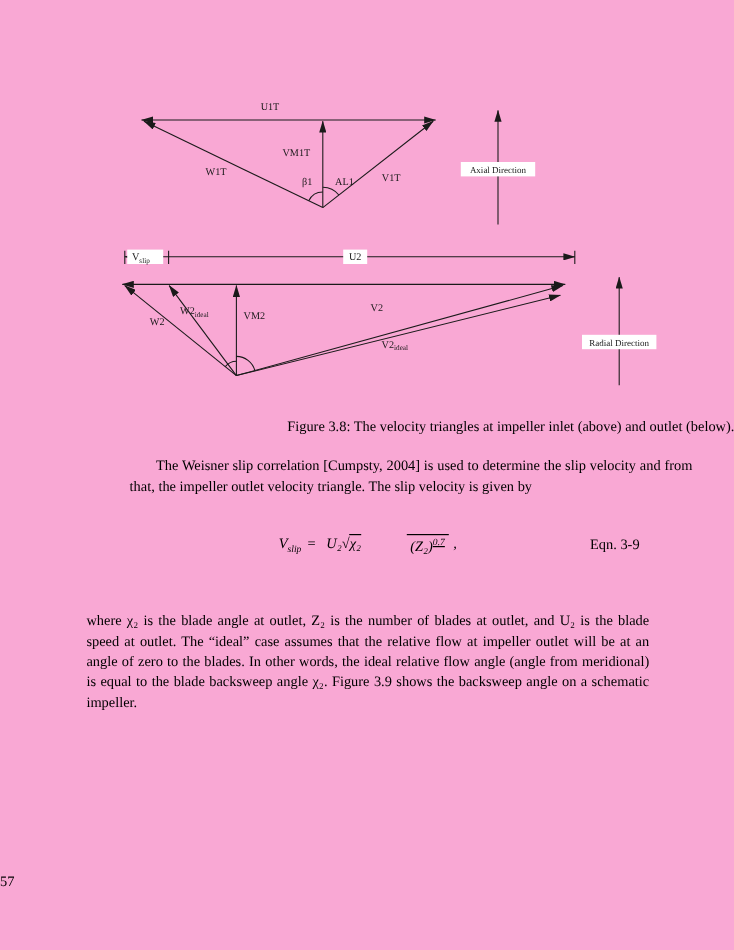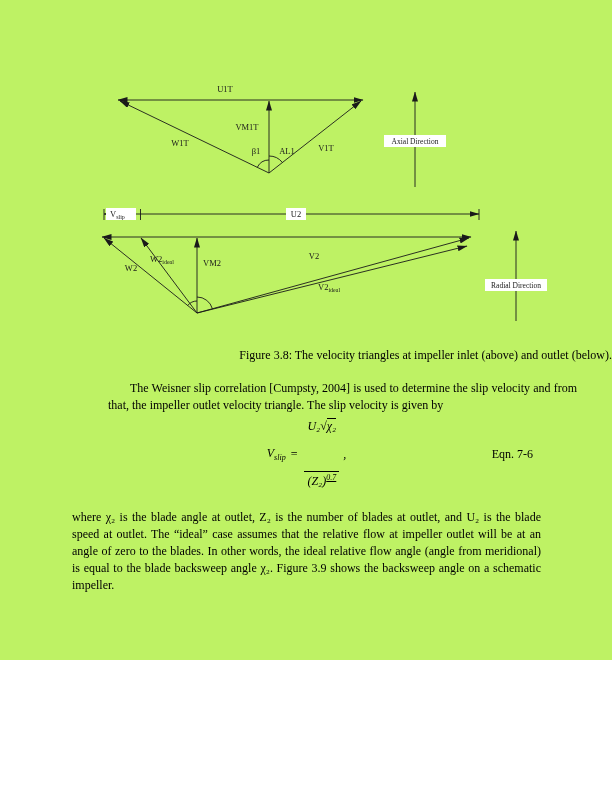--- a/index.html
+++ b/index.html
@@ -1,21 +1,21 @@
 <!DOCTYPE html>
 <html><head>
 <meta charset="utf-8">
 <style>
   html, body { margin: 0; padding: 0; background: #ffffff; }
   .page {
     position: relative;
     width: 612px;
-    height: 660px;
+    height: 792px;
     margin: 0 auto;
-    background: #bef264;
+    background: #f9a8d4;
     font-family: "Liberation Serif", "DejaVu Serif", serif;
     color: #000;
     overflow: hidden;
   }
   .figure-svg { position: absolute; top: 0; left: 0; }
   .figure-svg text { font-family: "Liberation Serif", "DejaVu Serif", serif; fill: #1a1a1a; }
   .figure-svg .lbl  { font-size: 8.5px; }
   .figure-svg .subt { font-size: 6px; }
   .figure-svg .dirlbl { font-size: 7.5px; }
   .figure-svg line, .figure-svg path.arc { stroke: #1a1a1a; stroke-width: 0.9; fill: none; }
@@ -33,21 +33,21 @@
   #para2 { top: 509px; }
 
   .equation-row {
     position: absolute; top: 433px; left: 72px; width: 469px; height: 42px;
     display: flex; align-items: center; justify-content: center;
     font-size: 12px;
   }
   .eq { display: inline-flex; align-items: center; font-style: italic; }
   .eq .lhs sub { font-size: 8px; font-style: italic; }
   .eqsign { margin: 0 5px; font-style: normal; }
-  .frac { display: inline-flex; flex-direction: column; align-items: center; margin: 0 2px; line-height: 1.15; gap: 36px; }
+  .frac { display: inline-flex; flex-direction: row; align-items: center; margin: 0 2px; line-height: 1.15; gap: 36px; }
   .frac .num { padding: 0 2px 1px 2px; }
   .frac .den { border-top: 1px solid #000; padding: 1px 3px 0 3px; }
   .frac .den sup { font-size: 8px; text-decoration: underline; }
   .radicand { border-top: 1px solid #000; }
   .comma { align-self: center; margin-left: 2px; }
   .eq-label {
     position: absolute; right: 8px; top: 50%; transform: translateY(-50%);
     font-size: 12px; font-style: normal;
   }
   .page-number {
@@ -129,20 +129,20 @@
   <div class="equation-row">
     <span class="eq">
       <span class="lhs"><span>V</span><sub>slip</sub></span>
       <span class="eqsign">=</span>
       <span class="frac">
         <span class="num"><span>U₂</span><span>√</span><span class="radicand">χ₂</span></span>
         <span class="den"><span>(Z₂)</span><sup>0.7</sup></span>
       </span>
       <span class="comma">,</span>
     </span>
-    <span class="eq-label">Eqn. 7-6</span>
+    <span class="eq-label">Eqn. 3-9</span>
   </div>
 
   <p class="body-text" id="para2">where χ₂ is the blade angle at outlet, Z₂ is the number of blades at outlet, and U₂ is the blade speed at outlet.  The “ideal” case assumes that the relative flow at impeller outlet will be at an angle of zero to the blades.  In other words, the ideal relative flow angle (angle from meridional) is equal to the blade backsweep angle χ₂.  Figure 3.9 shows the backsweep angle on a schematic impeller.</p>
 
   <div class="page-number">57</div>
 
 </div>
 
 </body></html>

